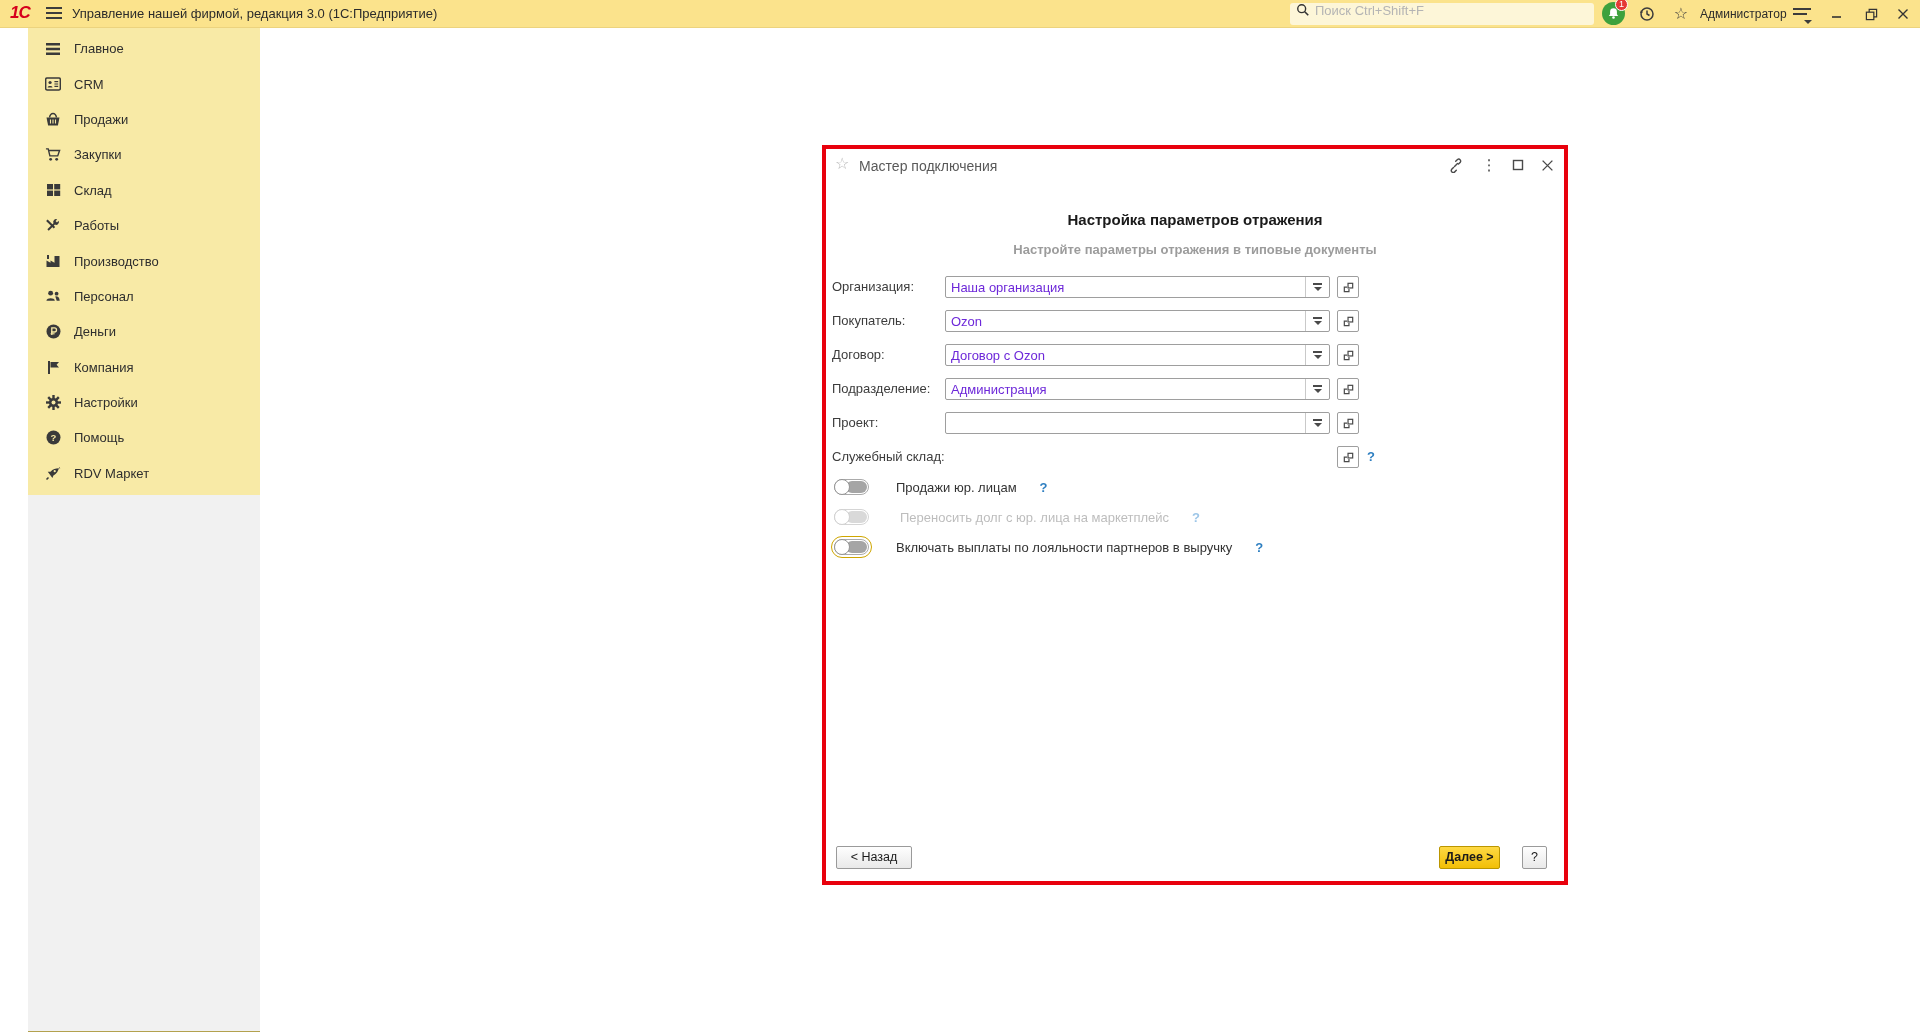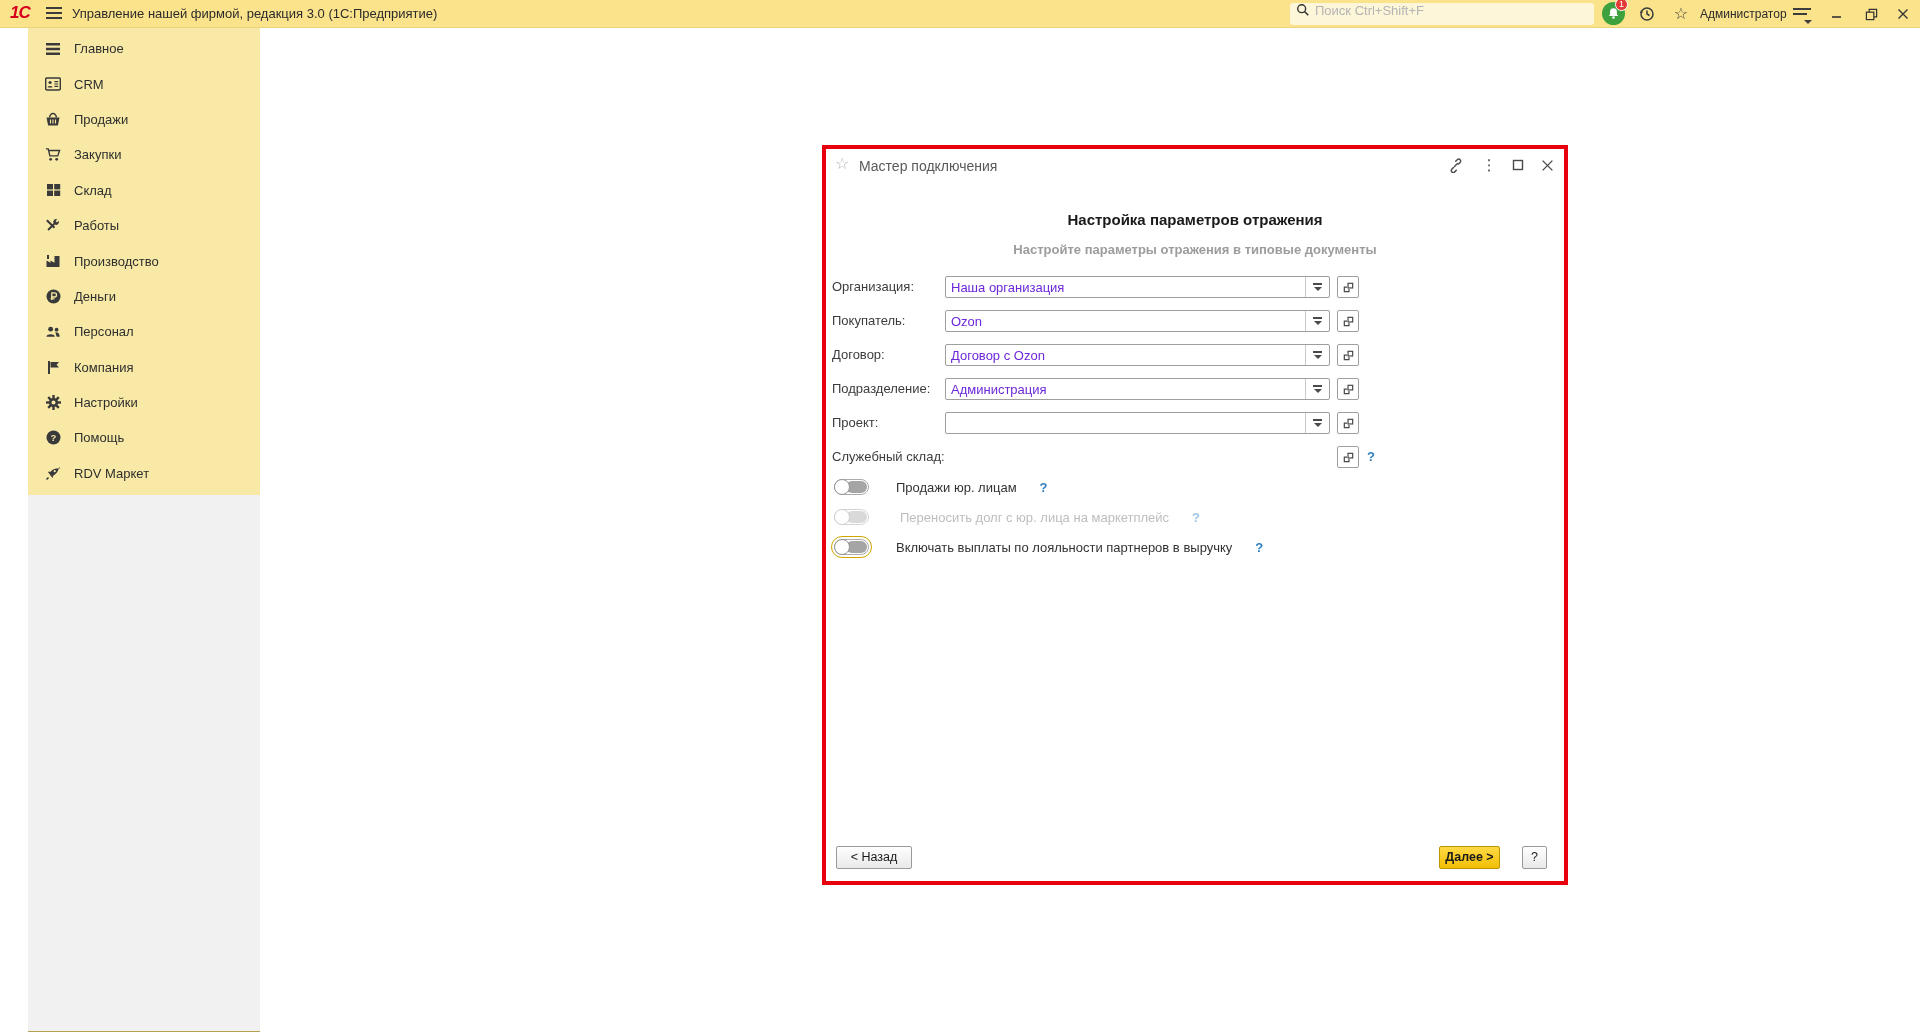--- a/index.html
+++ b/index.html
@@ -233,38 +233,38 @@
         <span class="s-ico">
           <svg width="16" height="14" viewBox="0 0 16 14">
             <path d="M1.5 13V6.5l4 2.2V6.5l4 2.2V2h5v11z" fill="#3a3a3a"></path>
             <rect x="2" y="1" width="2" height="4" fill="#3a3a3a"></rect>
           </svg>
         </span>
         <span class="s-lbl">Производство</span>
       </div>
       <div class="side-item">
         <span class="s-ico">
-          <svg width="15" height="15" viewBox="0 0 15 15">
-            <circle cx="7.5" cy="7.5" r="7" fill="#3a3a3a"></circle>
-            <path d="M5.8 11V3.8h2.6a2.1 2.1 0 010 4.2H5v.0" fill="none" stroke="#f8eaa6" stroke-width="1.3"></path>
-            <path d="M4.6 9.8h4" stroke="#f8eaa6" stroke-width="1.1"></path>
-          </svg>
-        </span>
-        <span class="s-lbl">Деньги</span>
-      </div>
-      <div class="side-item">
-        <span class="s-ico">
           <svg width="17" height="14" viewBox="0 0 17 14">
             <circle cx="6" cy="4" r="2.6" fill="#3a3a3a"></circle>
             <path d="M1.5 12c.5-3.4 8.5-3.4 9 0z" fill="#3a3a3a"></path>
             <circle cx="12.3" cy="4.6" r="2" fill="#3a3a3a"></circle>
             <path d="M11 7.4c2.6-.3 4.4 1.2 4.6 4.6h-3.2" fill="#3a3a3a"></path>
           </svg>
         </span>
         <span class="s-lbl">Персонал</span>
+      </div>
+      <div class="side-item">
+        <span class="s-ico">
+          <svg width="15" height="15" viewBox="0 0 15 15">
+            <circle cx="7.5" cy="7.5" r="7" fill="#3a3a3a"></circle>
+            <path d="M5.8 11V3.8h2.6a2.1 2.1 0 010 4.2H5v.0" fill="none" stroke="#f8eaa6" stroke-width="1.3"></path>
+            <path d="M4.6 9.8h4" stroke="#f8eaa6" stroke-width="1.1"></path>
+          </svg>
+        </span>
+        <span class="s-lbl">Деньги</span>
       </div>
       <div class="side-item">
         <span class="s-ico">
           <svg width="14" height="15" viewBox="0 0 14 15">
             <path d="M2 1h2v13H2z" fill="#3a3a3a"></path>
             <path d="M4.5 2h8.5l-2.4 2.8L13 7.5H4.5z" fill="#3a3a3a"></path>
           </svg>
         </span>
         <span class="s-lbl">Компания</span>
       </div>

